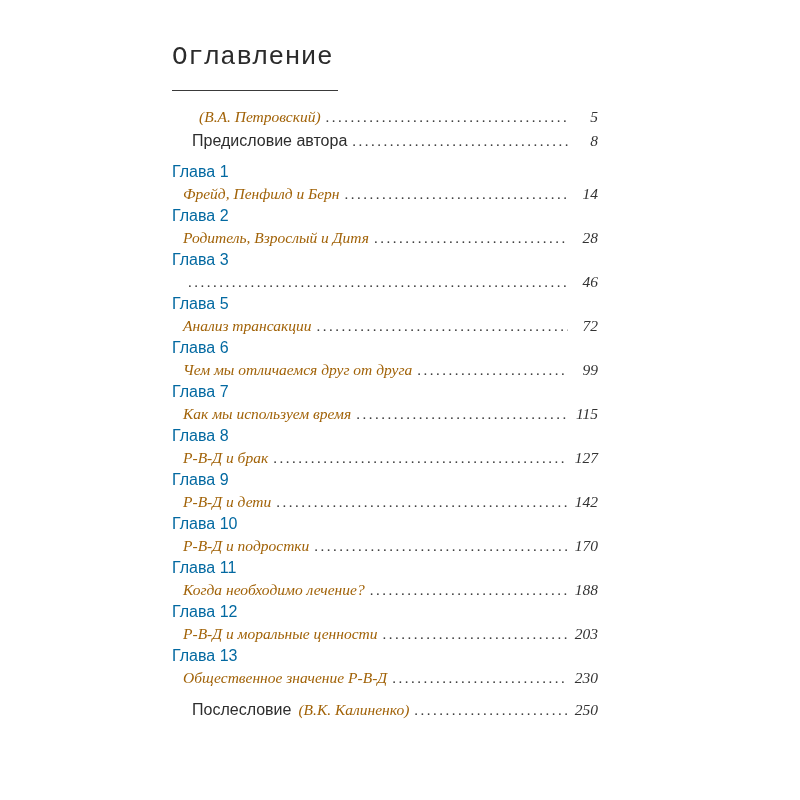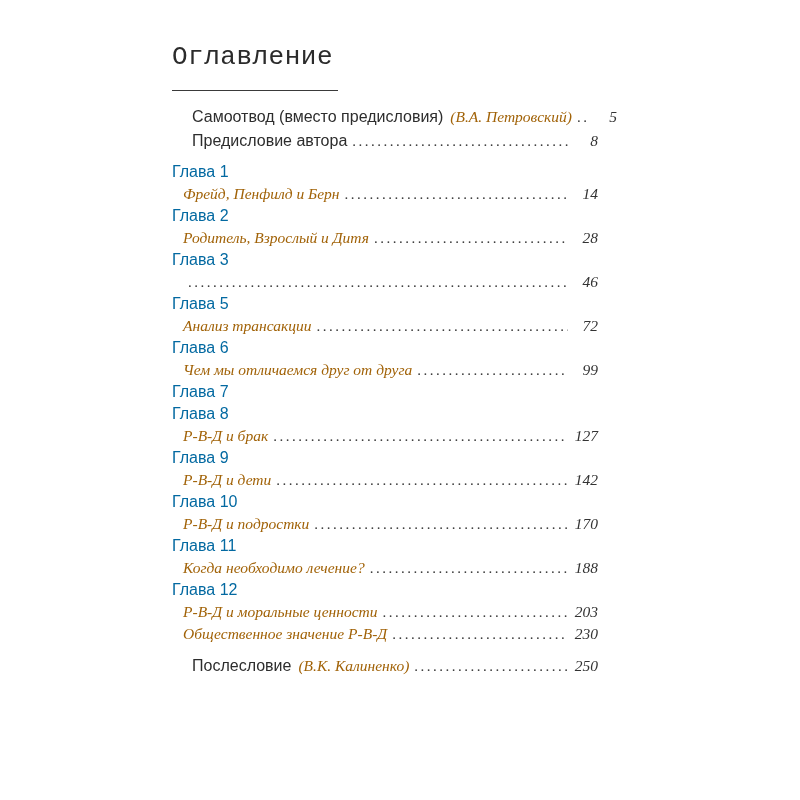--- a/index.html
+++ b/index.html
@@ -108,21 +108,20 @@
 </style>
 </head>
 <body>
 
 <div class="page">
 
   <h1 class="toc-title">Оглавление</h1>
 
   <div class="front-matter">
     <div class="row">
-      <span class="sans-label">Самоотвод (вместо предисловия)</span>
       <span class="ital note">(В.А. Петровский)</span>
       <span class="leader"></span>
       <span class="pagenum">5</span>
     </div>
     <div class="row">
       <span class="sans-label">Предисловие автора</span>
 
       <span class="leader"></span>
       <span class="pagenum">8</span>
     </div>
@@ -170,20 +169,25 @@
       <div class="chap-head">Глава 6</div>
       <div class="row">
         <span class="ital">Чем мы отличаемся друг от друга</span>
         <span class="leader"></span>
         <span class="pagenum">99</span>
       </div>
     </div>
 
     <div class="chapter">
       <div class="chap-head">Глава 7</div>
+      <div class="row">
+        <span class="ital">Как мы используем время</span>
+        <span class="leader"></span>
+        <span class="pagenum">115</span>
+      </div>
     </div>
 
     <div class="chapter">
       <div class="chap-head">Глава 8</div>
       <div class="row">
         <span class="ital">Р-В-Д и брак</span>
         <span class="leader"></span>
         <span class="pagenum">127</span>
       </div>
     </div>
@@ -218,20 +222,21 @@
     <div class="chapter">
       <div class="chap-head">Глава 12</div>
       <div class="row">
         <span class="ital">Р-В-Д и моральные ценности</span>
         <span class="leader"></span>
         <span class="pagenum">203</span>
       </div>
     </div>
 
     <div class="chapter">
+      <div class="chap-head">Глава 13</div>
       <div class="row">
         <span class="ital">Общественное значение Р-В-Д</span>
         <span class="leader"></span>
         <span class="pagenum">230</span>
       </div>
     </div>
 
   </div>
 
   <div class="back-matter">

